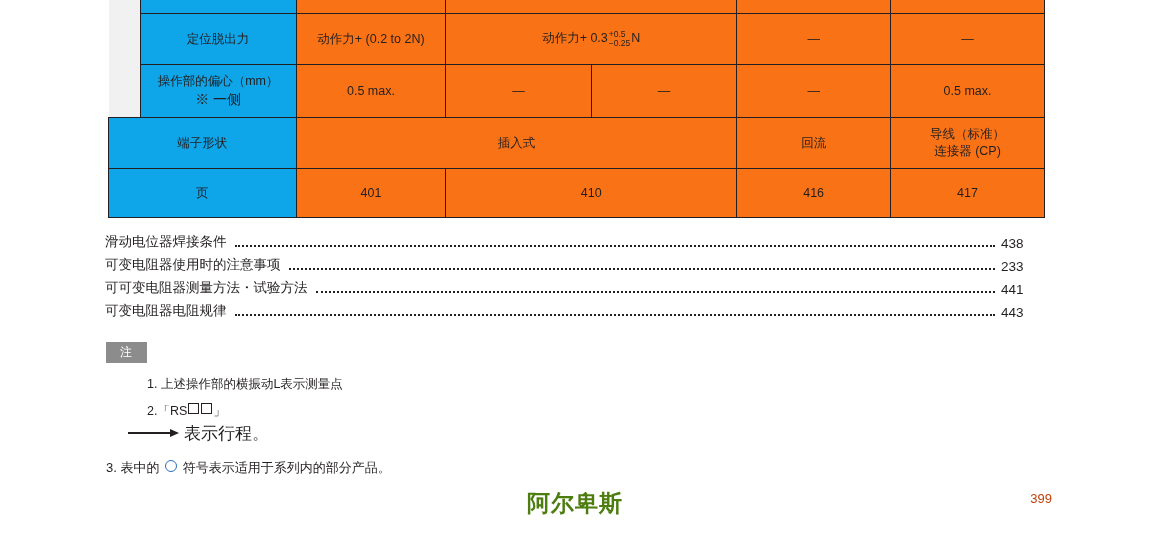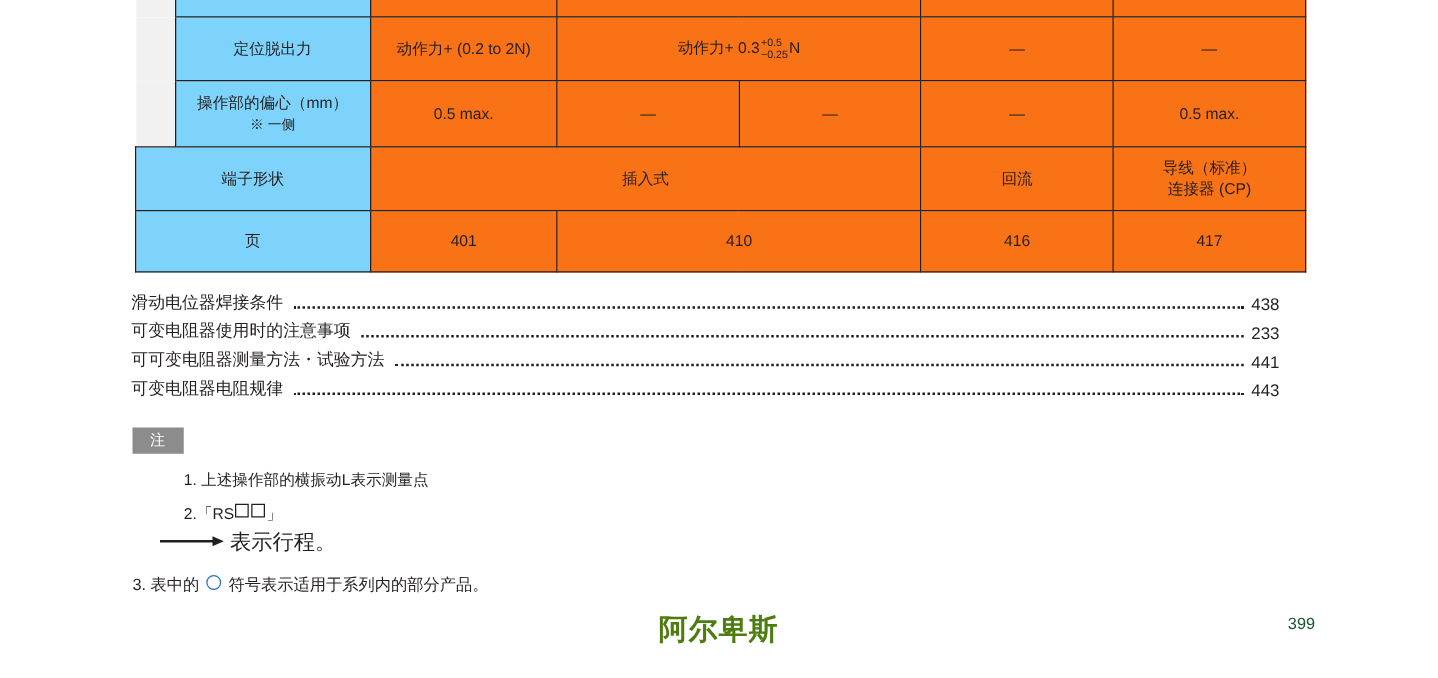--- a/index.html
+++ b/index.html
@@ -28,21 +28,21 @@
   }
   .spec-table td {
     border: 1px solid #231f20;
     padding: 4px 6px;
     text-align: center;
     vertical-align: middle;
     line-height: 1.35;
     background: #f97316;
   }
   .spec-table td.label {
-    background: #7dd3fc;
+    background: #0ea5e9;
     width: 120px;
     margin-left: 10px;
   }
   .spec-table td.labelpad {
     background: #f1f1f1;
     border-left: none;
     border-top: none;
     border-bottom: none;
     width: 30px;
     padding: 0;
@@ -64,21 +64,21 @@
   }
   .tol {
     display: inline-block;
     vertical-align: middle;
     font-size: 8.5px;
     line-height: 1.05;
     text-align: left;
     margin: 0 1px;
   }
   .two-line { line-height: 1.4; }
-  .note-mark { font-size: 11px; }
+  .note-mark { font-size: 14px; }
 
   
   .toc {
     position: absolute;
     left: 105px;
     top: 228px;
     width: 930px;
     font-size: 13.5px;
   }
   .toc-row {
@@ -175,21 +175,21 @@
     color: #4d7c0f;
     font-size: 23px;
     font-weight: bold;
     letter-spacing: 1px;
   }
   .folio {
     position: absolute;
     right: 98px;
     top: 491px;
     font-size: 13px;
-    color: #14532d;
+    color: #c2410c;
   }
 </style>
 </head>
 <body>
 
 <table class="spec-table">
   <colgroup>
     <col style="width:30px">
     <col style="width:148px">
     <col style="width:142px">

